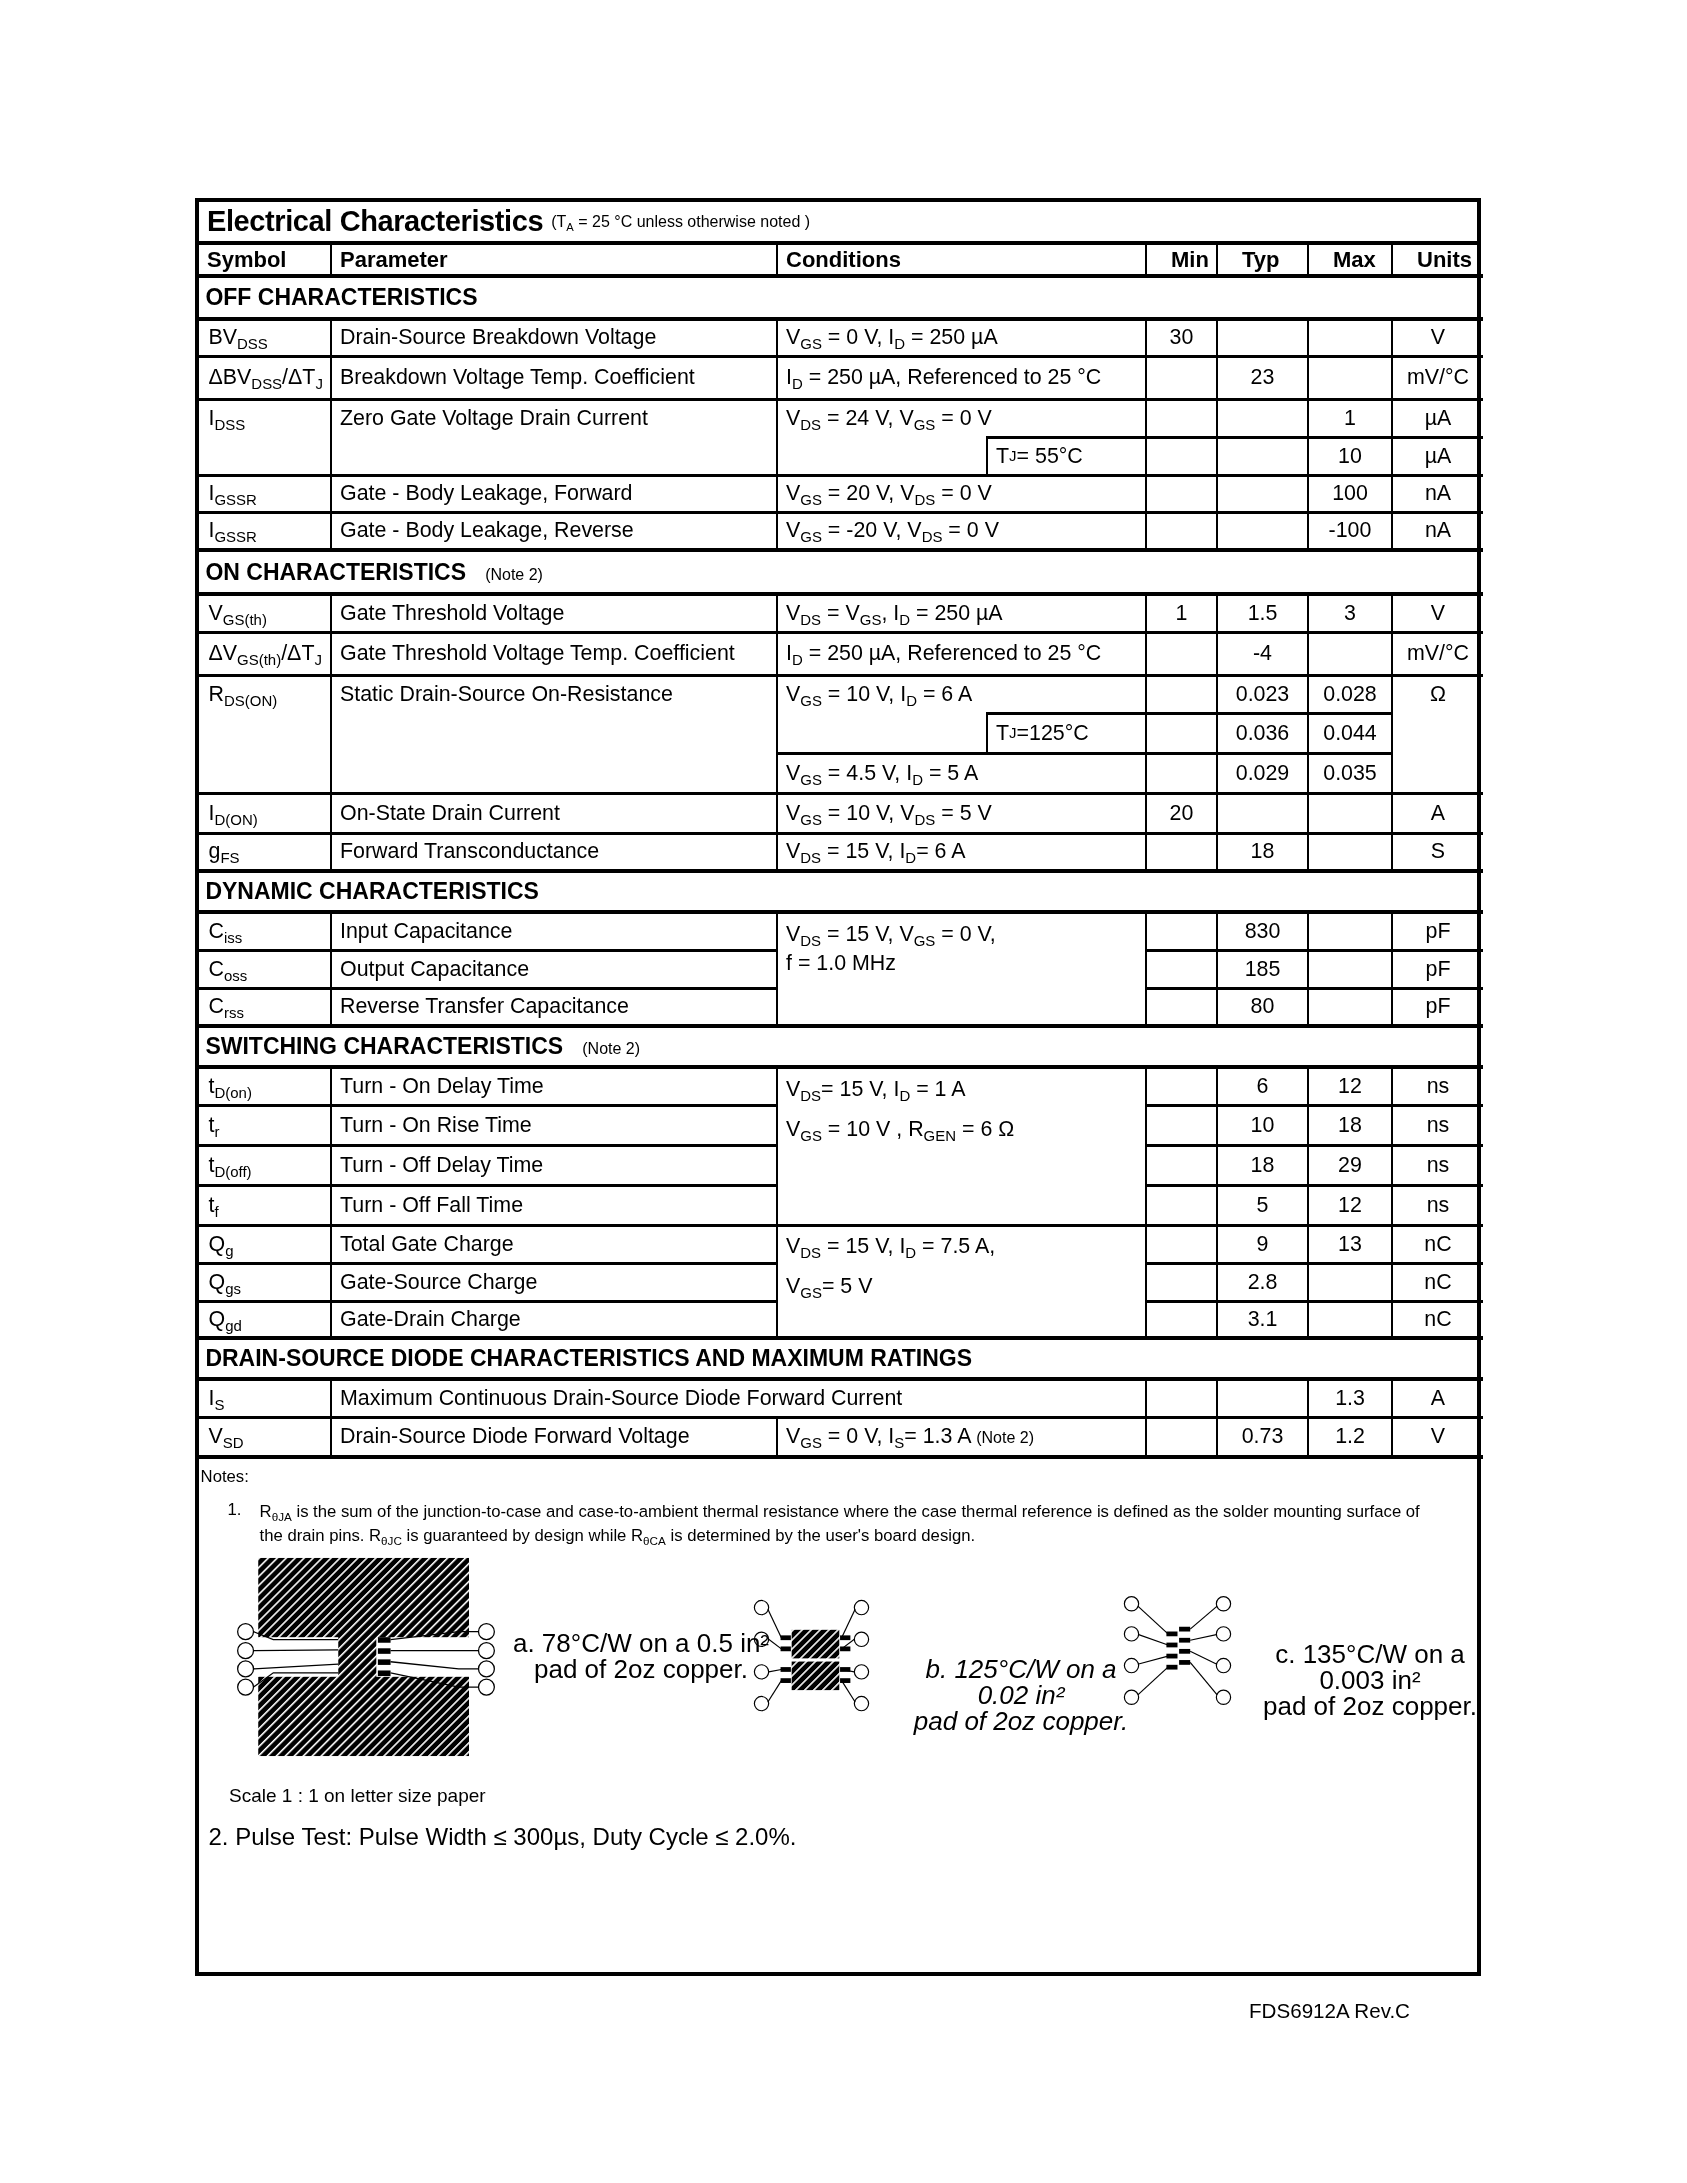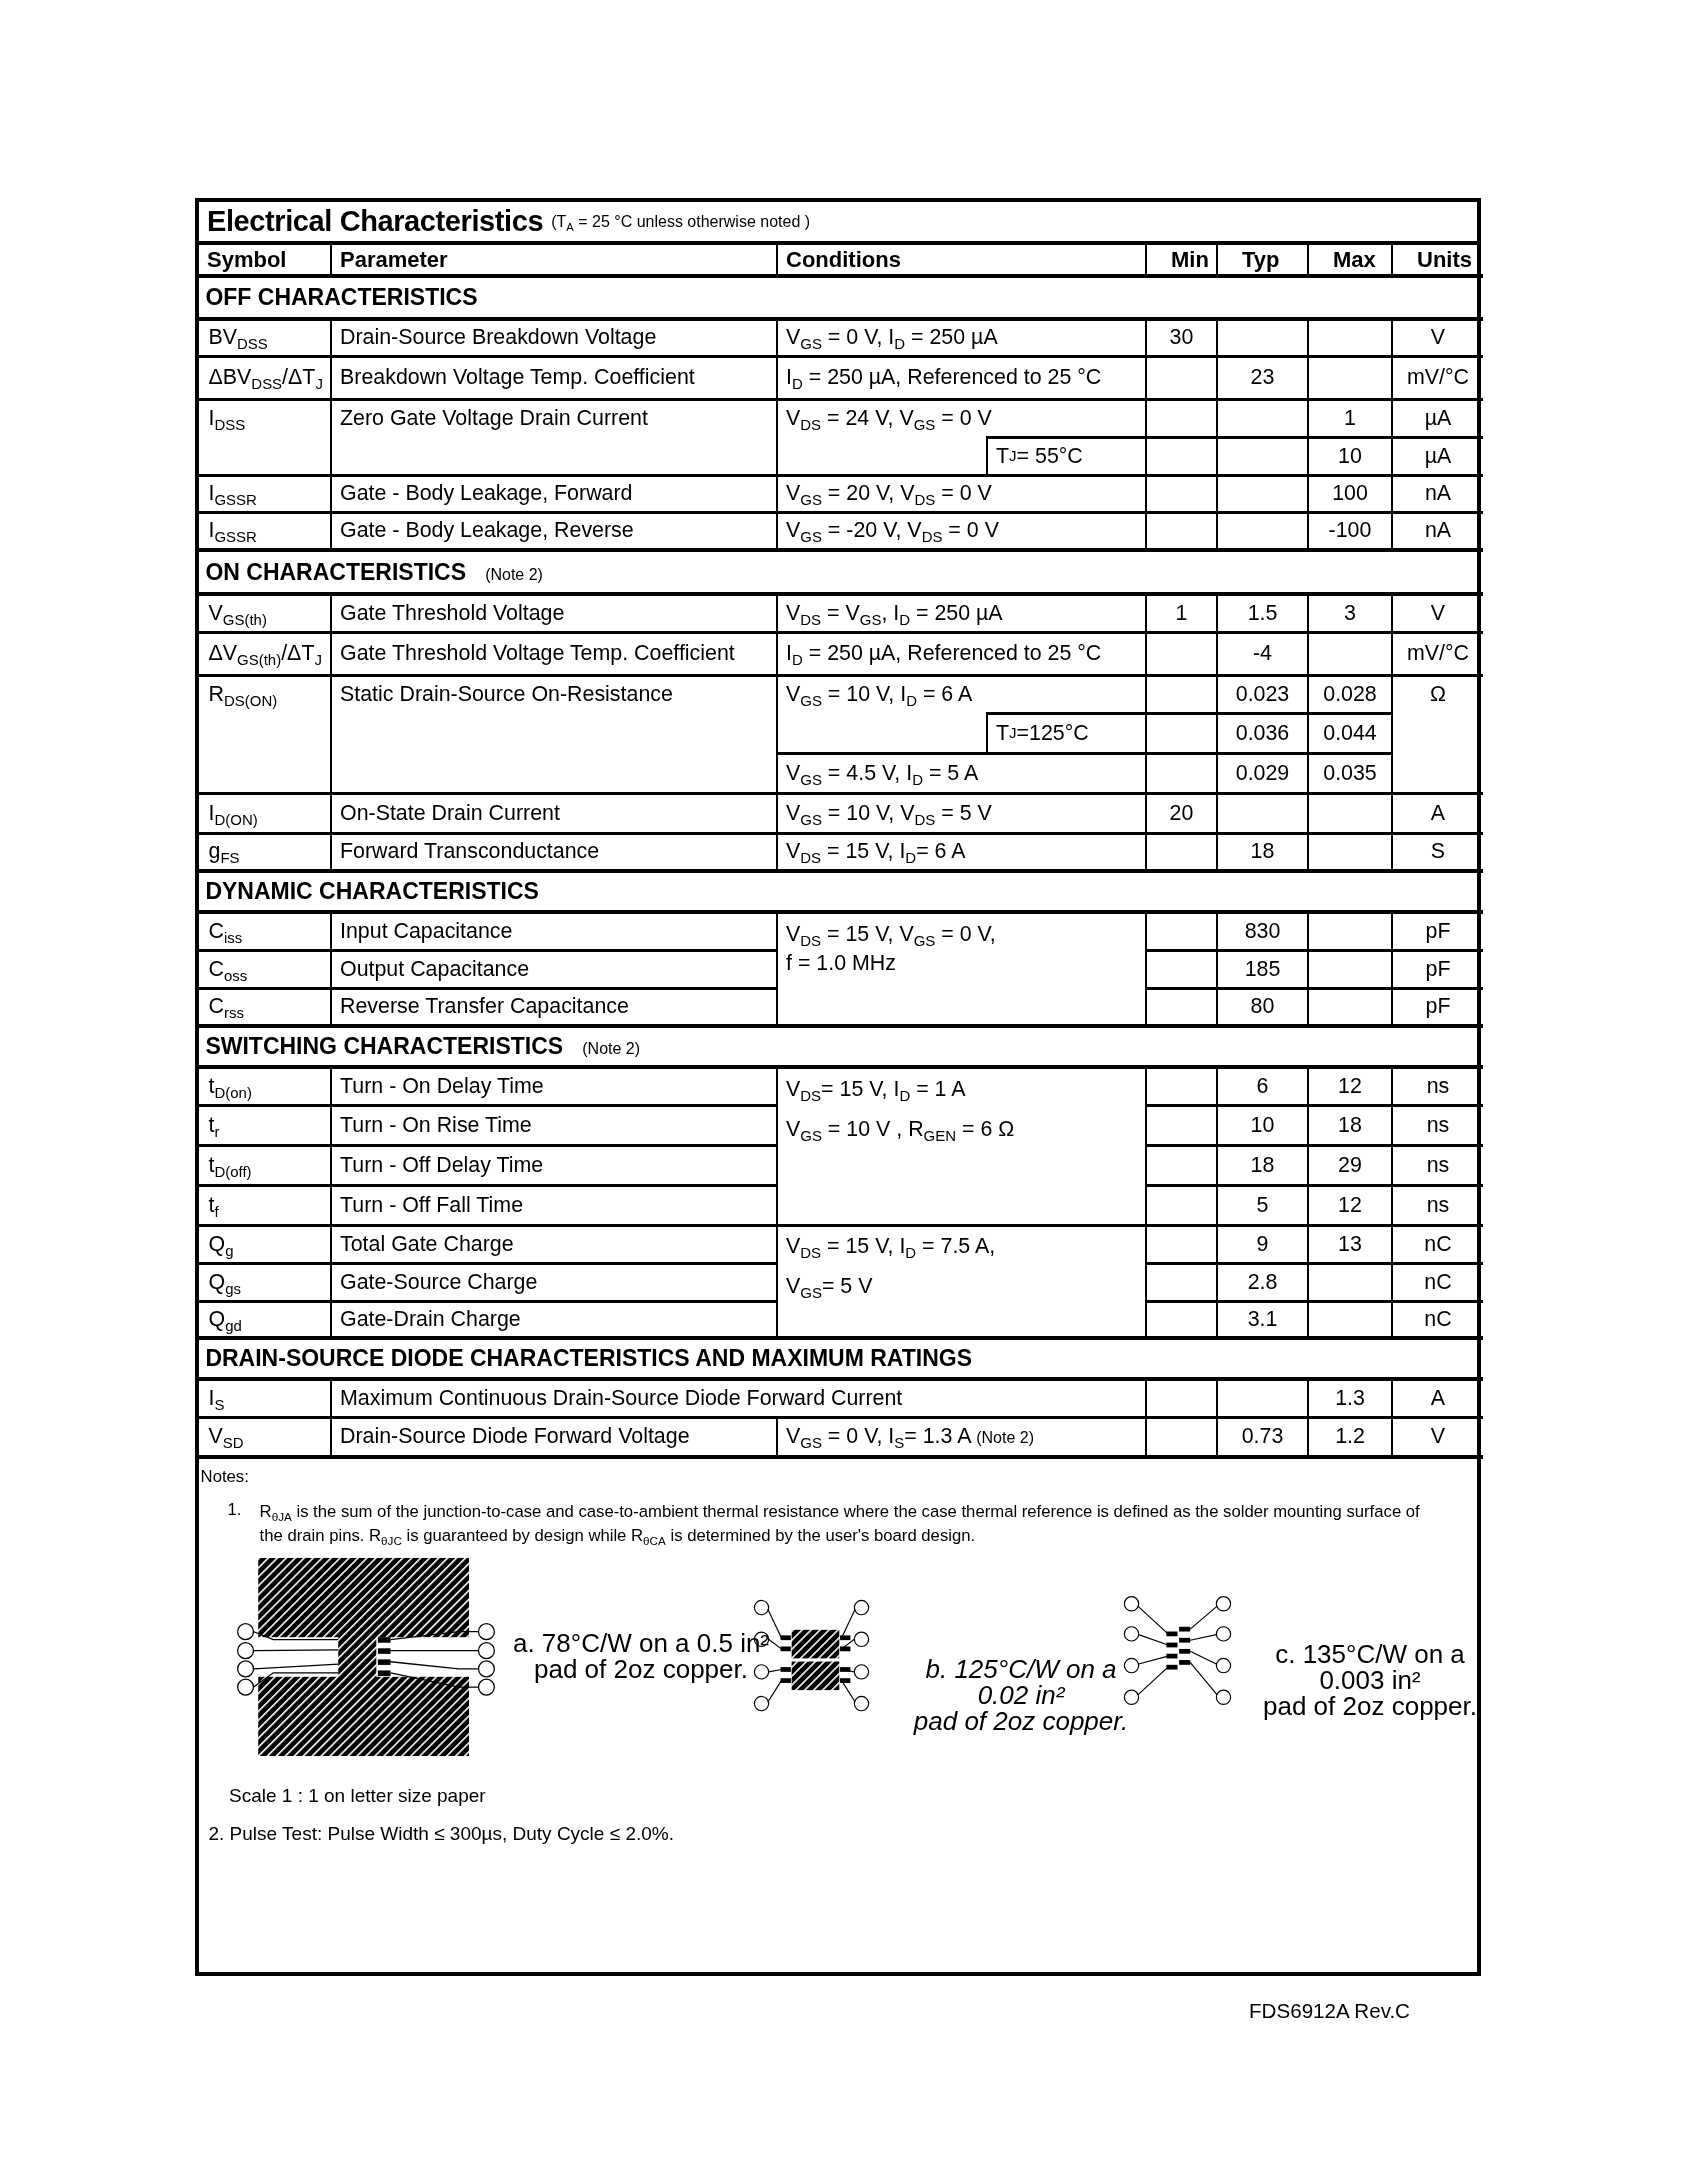--- a/index.html
+++ b/index.html
@@ -52,21 +52,21 @@
   }
   .condline { line-height:29px; }
   
   .notes { margin-top:8px; padding-left:1.6px; font-size:16.7px; }
   .note-item { display:flex; margin-top:12.7px; padding-left:27px; padding-right:48px; }
   .note-num { width:32px; flex:0 0 32px; }
   .note-text { flex:1; line-height:24px; }
   .diagrams { position:relative; height:216px; margin-top:6.4px; }
   .dlabel { position:absolute; font-size:26px; text-align:center; line-height:26px; }
   .scale-note { margin-left:30px; margin-top:14.3px; font-size:19px; }
-  .pulse-note { margin-left:9.5px; margin-top:16px; font-size:19px; }
+  .pulse-note { margin-left:9.5px; margin-top:16px; font-size:24px; }
   .footer {
     position:absolute; left:195px; top:1999px; width:1215px;
     text-align:right; font-size:20.6px;
   }
   svg { position:absolute; }
 </style>
 </head>
 <body>
 
 <div class="pagebox">

